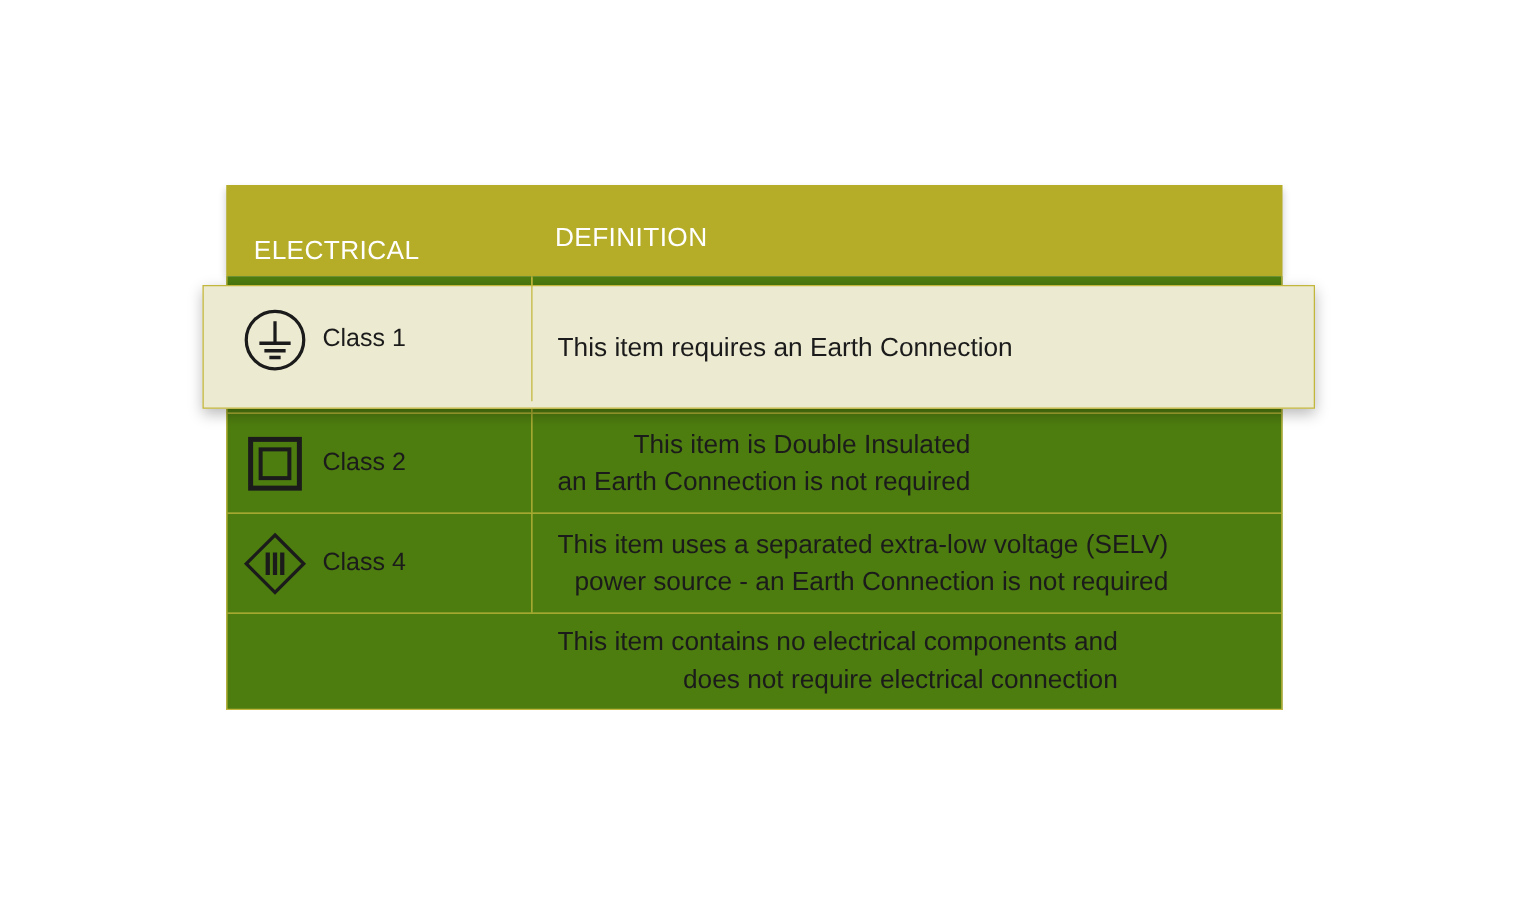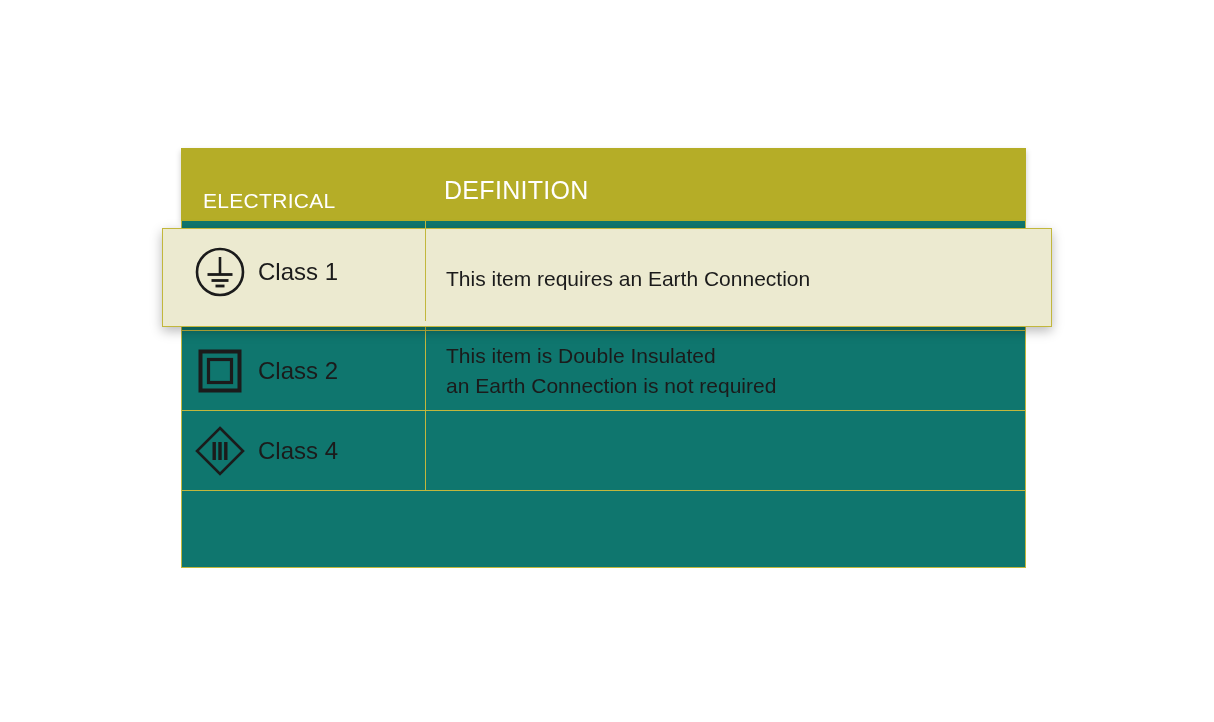--- a/index.html
+++ b/index.html
@@ -43,37 +43,37 @@
     line-height: 25px;
     letter-spacing: 0.3px;
     font-weight: 400;
     margin-top: 28px;
   }
   .header-cell-definition {
     position: absolute;
     left: 263px;
     top: 30px;
     color: #ffffff;
-    font-size: 25px;
+    font-size: 21px;
     line-height: 25px;
     letter-spacing: 0.3px;
     font-weight: 400;
   }
 
   
   .table-body {
     position: absolute;
     left: 181px;
     top: 221px;
     width: 845px;
     height: 347px;
     box-sizing: border-box;
     border: 1px solid #c2b73c;
     border-top: none;
-    background: #0f766e;
+    background: #4d7c0f;
   }
 
   .row {
     position: absolute;
     left: 0;
     width: 100%;
     box-sizing: border-box;
     border-bottom: 1px solid #c2b73c;
   }
   .row:last-child { border-bottom: none; }
@@ -96,42 +96,42 @@
   .row-1 .cell-symbol { border-right: 1px solid #c2b73c; }
 
   .sym-wrap {
     width: 76px;
     display: flex;
     align-items: center;
     justify-content: center;
     flex: 0 0 76px;
   }
   .class-label {
-    font-size: 24px;
+    font-size: 20px;
     color: #1b1b1b;
     white-space: nowrap;
   }
 
   .cell-def {
     position: absolute;
     left: 244px;
     top: 0;
     right: 0;
     height: 100%;
     box-sizing: border-box;
     display: flex;
     align-items: center;
     padding-left: 20px;
   }
   .def-text {
     font-size: 21px;
     line-height: 30px;
     color: #1b1b1b;
   }
-  .def-text .line { display: block; }
+  .def-text .line { display: block; text-align: right; }
 
   
   .highlight-row {
     position: absolute;
     left: 162px;
     top: 228px;
     width: 890px;
     height: 99px;
     background: #ecead0;
     box-sizing: border-box;
@@ -215,27 +215,31 @@
             <polygon points="26,3 49,26 26,49 3,26" fill="none" stroke="#1b1b1b" stroke-width="2.6"></polygon>
             <rect x="18.5" y="17" width="3.4" height="18" fill="#1b1b1b"></rect>
             <rect x="24.3" y="17" width="3.4" height="18" fill="#1b1b1b"></rect>
             <rect x="30.1" y="17" width="3.4" height="18" fill="#1b1b1b"></rect>
           </svg>
         </div>
         <span class="class-label">Class 4</span>
       </div>
       <div class="cell-def">
         <div class="def-text">
+          <span class="line">This item uses a separated extra-low voltage (SELV)</span>
+          <span class="line">power source - an Earth Connection is not required</span>
         </div>
       </div>
     </div>
 
     <div class="row row-4">
       <div class="cell-def">
         <div class="def-text">
+          <span class="line">This item contains no electrical components and</span>
+          <span class="line">does not require electrical connection</span>
         </div>
       </div>
     </div>
 
   </div>
 
   <div class="highlight-row">
     <div class="hl-symbol-cell">
       <div class="sym-wrap">
         <svg width="52" height="52" viewBox="0 0 52 52" aria-hidden="true">

